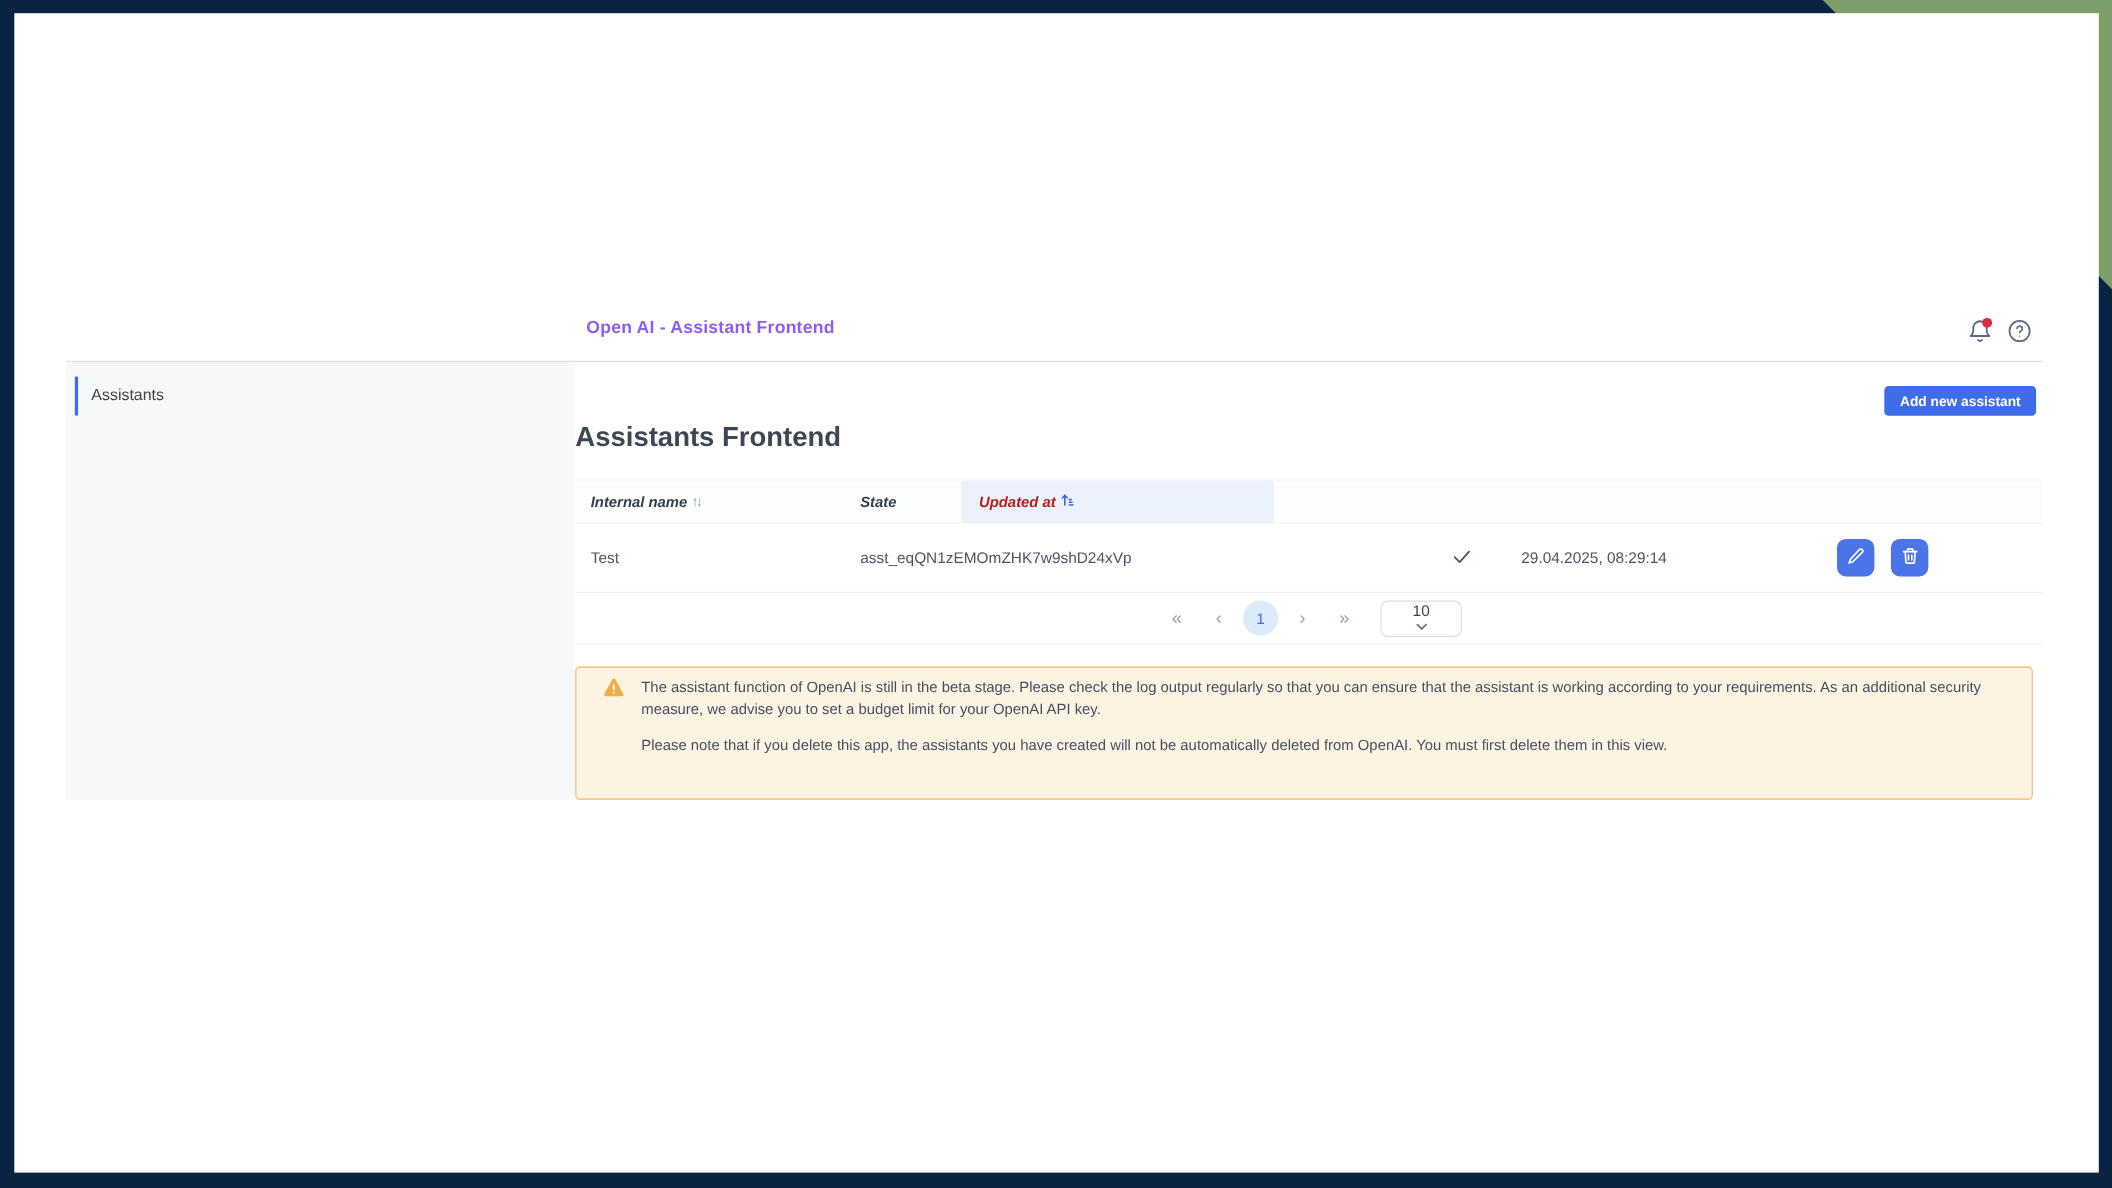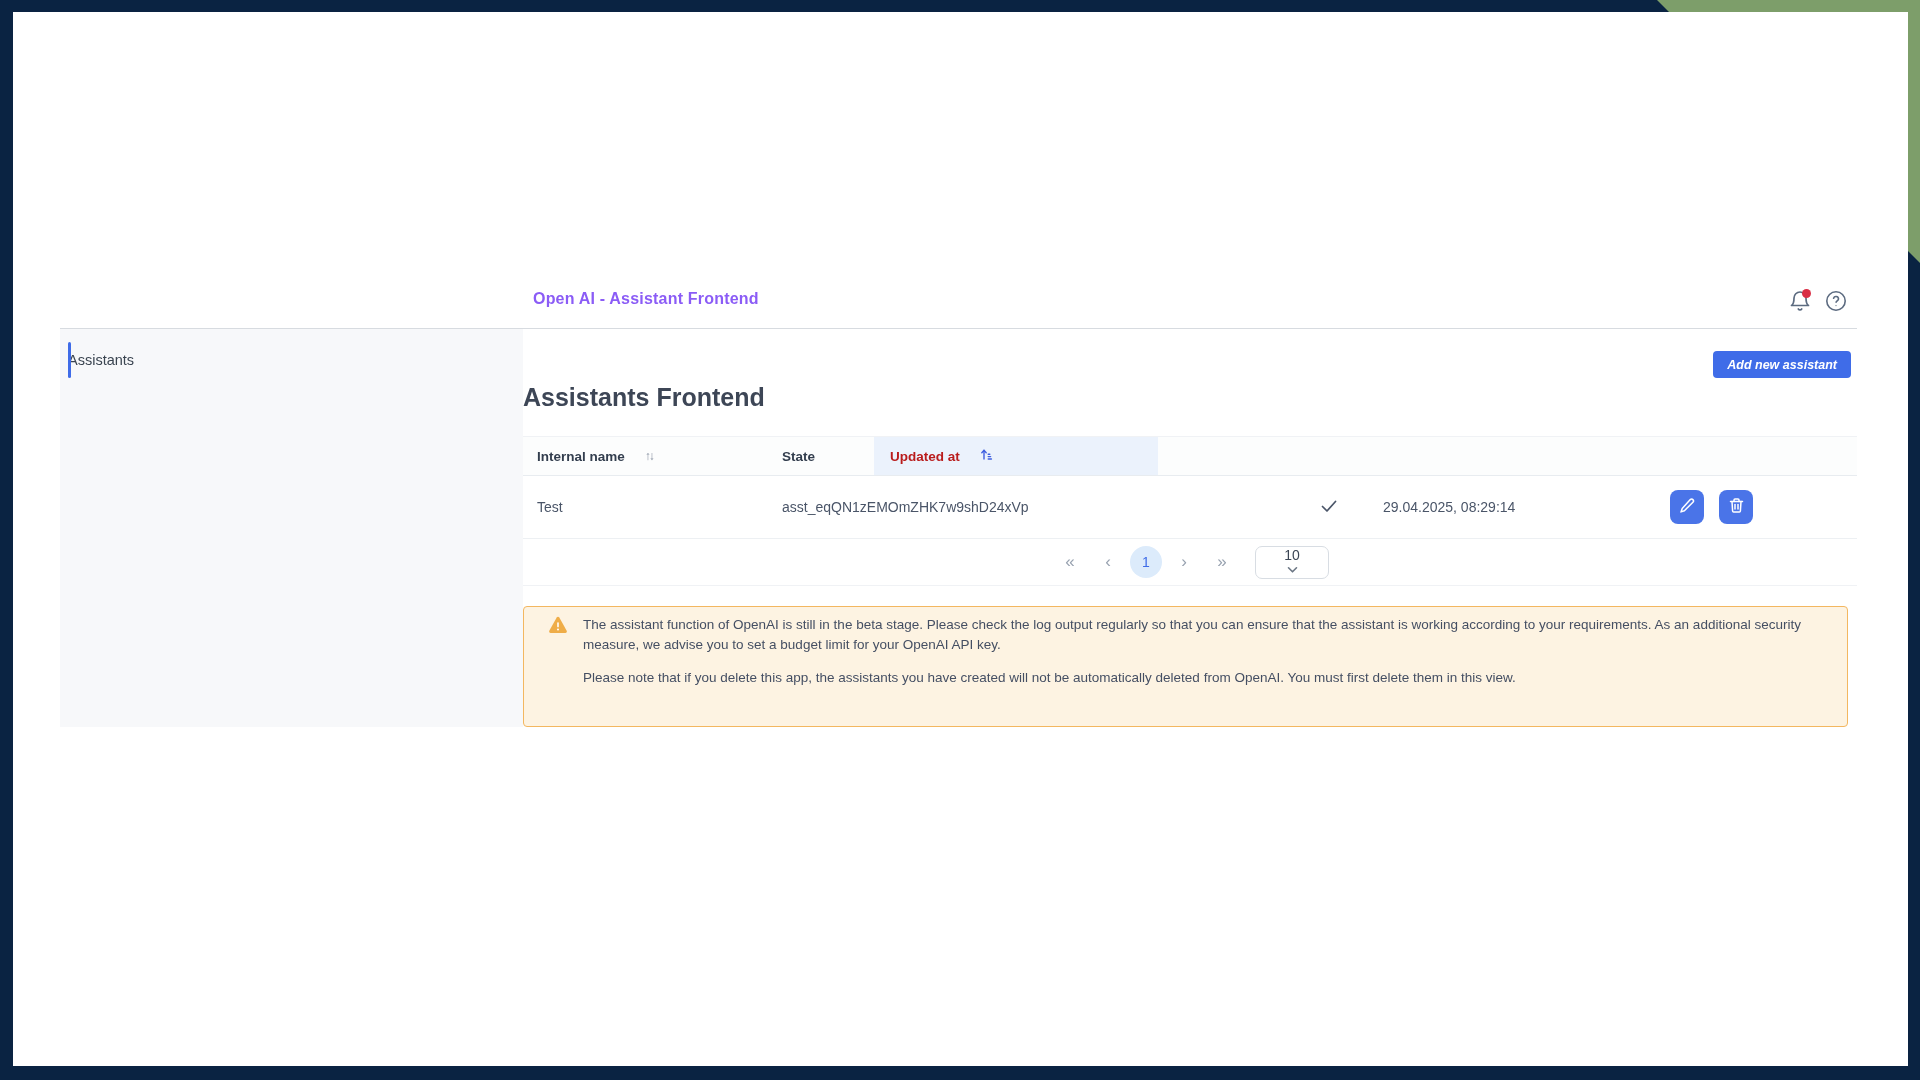--- a/index.html
+++ b/index.html
@@ -47,43 +47,43 @@
     background:#f7f8fa;
   }
   .sidebar-item {
     margin-top:13px; height:36px; display:flex; align-items:center;
     position:relative; cursor:pointer;
   }
   .active-bar {
     position:absolute; left:8px; top:0; width:3px; height:36px;
     background:#3f6ce8; border-radius:2px;
   }
-  .sidebar-item-label { margin-left:8px; font-size:14.5px; color:#3a4450; }
+  .sidebar-item-label { margin-left:23px; font-size:14.5px; color:#3a4450; }
   
   .add-btn {
     position:absolute; top:339px; right:57px; height:27px;
     background:#3f6ce8; color:#ffffff; border:none; border-radius:4px;
     font-family:"Liberation Sans", sans-serif;
-    font-size:12.5px; font-weight:700; padding:0 14px; cursor:pointer;font-style:italic;
+    font-size:12.5px; font-weight:700; padding:0 14px; cursor:pointer;
   }
   .page-heading {
     position:absolute; left:510px; top:371px;
     font-size:25px; font-weight:700; color:#3d4656;
   }
   .table {
     position:absolute; left:510px; top:424px; width:1334px;
     border-top:1px solid #f0f2f5;
   }
   .thead {
     display:flex; height:39px; align-items:stretch;
     border-bottom:1px solid #e8ecf0; background:#fcfdfd;
   }
   .th {
-    display:flex; align-items:center; gap:20px; padding-left:14px;
-    font-size:13.5px; font-weight:700; color:#333e4e; cursor:pointer;
+    display:flex; align-items:center; gap:4px; padding-left:14px;
+    font-size:13.5px; font-weight:700; color:#333e4e; cursor:pointer;font-style:italic;
   }
   .th-sorted { background:#ebf2fc; color:#b91c1c;padding-left:16px; }
   .sort-both { font-size:12px; color:#8792a2; font-weight:400; letter-spacing:-2px; }
   .col-1 { width:245px; } .col-2 { width:495px; } .col-3 { width:106px; }
   .col-4 { width:284px; } .col-5 { flex:1; }
   .trow {
     display:flex; height:63px; align-items:center;
     border-bottom:1px solid #edf0f3; background:#ffffff;
   }
   .td { padding-left:14px; font-size:14px; color:#4a5568; }

